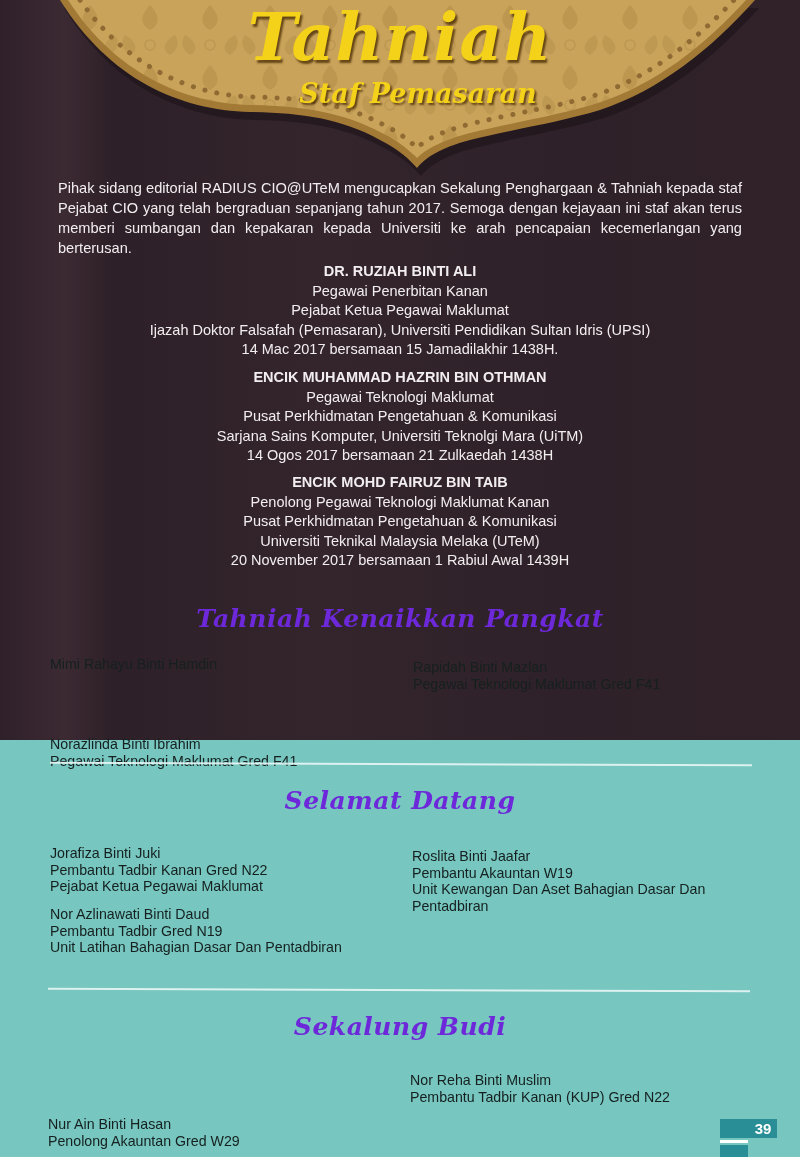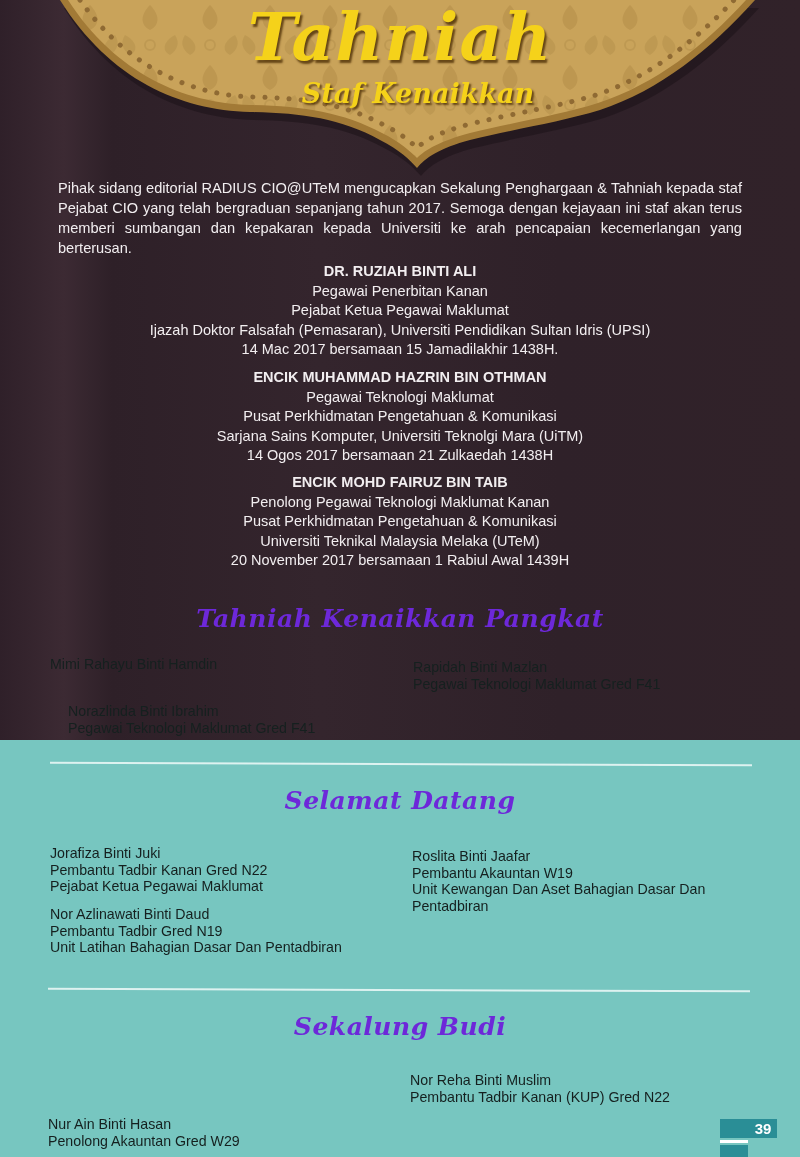--- a/index.html
+++ b/index.html
@@ -73,21 +73,21 @@
 
     <path d="M60 0 C110 80, 180 110, 250 112 C300 113, 340 118, 380 140 C400 150, 410 160, 417 168 C425 158, 440 148, 470 140 C520 128, 560 122, 600 110 C660 90, 710 50, 755 0 Z" fill="#1c1217" opacity="0.55" transform="translate(4,8)"></path>
 
     <path d="M60 0 C110 80, 180 110, 250 112 C300 113, 340 118, 380 140 C400 150, 410 160, 417 168 C425 158, 440 148, 470 140 C520 128, 560 122, 600 110 C660 90, 710 50, 755 0 Z" fill="#a27a36"></path>
 
     <path d="M68 0 C116 74, 184 103, 250 105 C302 106, 342 112, 382 133 C400 142, 410 151, 417 158 C425 150, 440 141, 470 133 C520 121, 560 115, 598 103 C656 84, 704 46, 746 0 Z" fill="url(#damask)"></path>
 
     <path d="M80 0 C126 66, 190 95, 252 97 C304 98, 344 104, 382 124 C400 133, 410 141, 417 148 C425 140, 440 132, 470 124 C520 112, 560 106, 596 95 C650 77, 696 40, 734 0" fill="none" stroke="#8f6a33" stroke-width="5" stroke-dasharray="0.1 12" stroke-linecap="round"></path>
   </svg>
   <div class="title-main">Tahniah</div>
-  <div class="title-sub">Staf Kenaikkan</div>
+  <div class="title-sub">Staf Pemasaran</div>
 
   <div class="intro">Pihak sidang editorial RADIUS CIO@UTeM mengucapkan Sekalung Penghargaan &amp; Tahniah kepada staf Pejabat CIO yang telah bergraduan sepanjang  tahun 2017. Semoga dengan kejayaan ini staf akan terus memberi sumbangan dan kepakaran kepada Universiti ke arah pencapaian kecemerlangan yang berterusan.</div>
 
   <div class="grad" style="top:262px;">
     <div class="name">DR. RUZIAH BINTI ALI</div>
     <div>Pegawai Penerbitan Kanan</div>
     <div>Pejabat Ketua Pegawai Maklumat</div>
     <div>Ijazah Doktor Falsafah (Pemasaran), Universiti Pendidikan Sultan Idris (UPSI)</div>
     <div>14 Mac 2017 bersamaan 15 Jamadilakhir 1438H.</div>
   </div>
@@ -108,21 +108,21 @@
     <div>20 November 2017 bersamaan 1 Rabiul Awal 1439H</div>
   </div>
 </div>
 
 <div class="bottom"></div>
 
 <div class="sec-title" style="top:604px;">Tahniah Kenaikkan Pangkat</div>
 <div class="entry" style="left:50px; top:656px;">
   <div>Mimi Rahayu Binti Hamdin</div>
 </div>
-<div class="entry" style="left:50px; top:703px;margin-left:18px;">
+<div class="entry" style="left:50px; top:736px;">
   <div>Norazlinda Binti Ibrahim</div>
   <div>Pegawai Teknologi Maklumat  Gred F41</div>
 </div>
 <div class="entry" style="left:413px; top:659px;">
   <div>Rapidah Binti Mazlan</div>
   <div>Pegawai Teknologi Maklumat  Gred F41</div>
 </div>
 
 <div class="rule" style="left:50px; top:763px; width:702px; transform:rotate(0.22deg);"></div>
 

